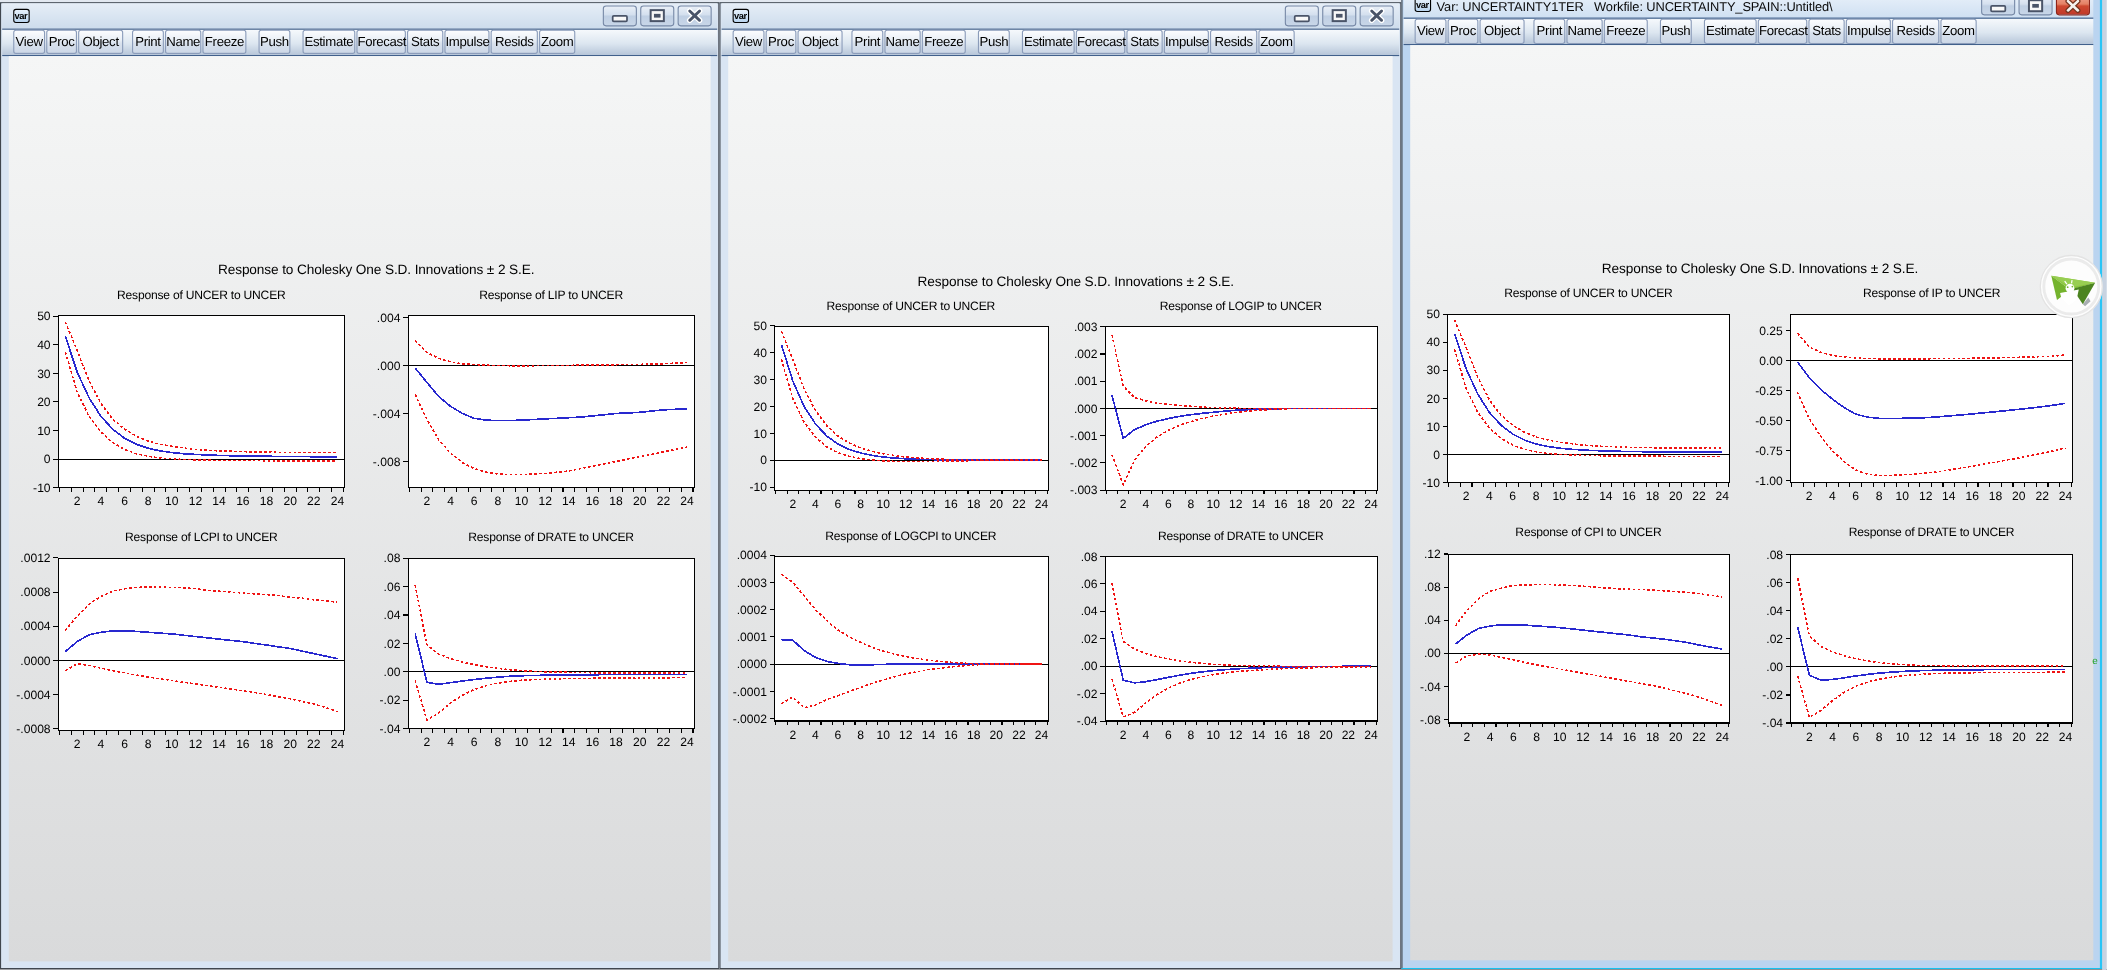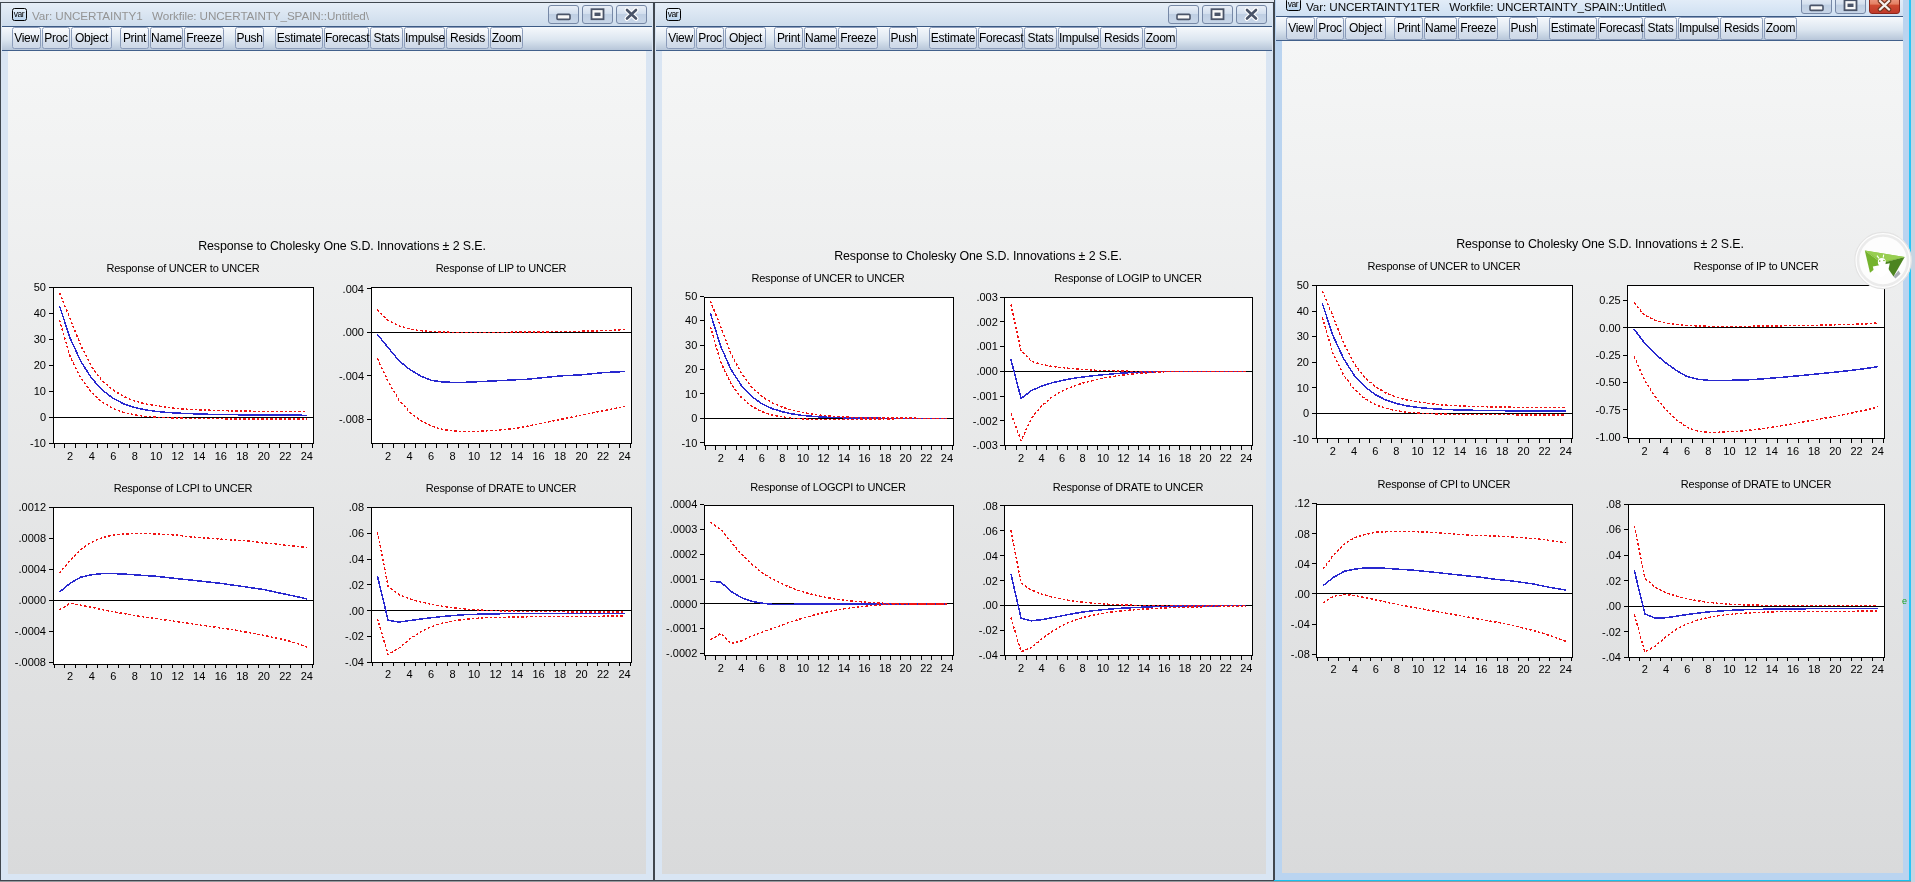--- a/index.html
+++ b/index.html
@@ -4,21 +4,21 @@
 html,body { width:1915px; height:882px; overflow:hidden; background:#e2e8f0;
   font-family:"Liberation Sans", sans-serif; }
 .win { position:absolute; border:1px solid #40474f; }
 .win.ina { background:#d9e5f3; }
 .win.act { background:#bad4f0; }
 .tb { position:absolute; left:1px; top:0; right:1px; height:22.5px; }
 .tb.inat { background:linear-gradient(#e6eef7,#cddcec); }
 .tb.actt { background:linear-gradient(#e9f1fa,#cfe0f2); }
 .varic { position:absolute; left:9.5px; top:4.5px; width:15px; height:13px; border:1.4px solid #000;
   border-radius:2.5px; background:linear-gradient(#e7f1fb,#b9d4ee); text-align:center; }
-.varic span { font-size:8.5px; font-weight:normal; line-height:10px; color:#000; display:block; margin-top:0.2px; letter-spacing:-0.4px;}
+.varic span { font-size:8.5px; font-weight:bold; line-height:10px; color:#000; display:block; margin-top:0.2px; letter-spacing:-0.4px;}
 .ttl { position:absolute; left:30px; top:0; height:22.5px; line-height:25px; font-size:11.7px; letter-spacing:-0.1px; white-space:pre; }
 .inax { color:#949494; }
 .actx { color:#0a0a0a; }
 .cbtn { position:absolute; width:31px; height:18.5px; border:1px solid #7688a6; border-radius:3px;
   background:linear-gradient(#e9eff7,#d3dfee 45%,#bfcfe3 50%,#c8d6e8); overflow:hidden; }
 .cbtn { top:2.3px; }
 .cbtn svg { display:block; }
 .tbar { position:absolute; left:1px; top:22.5px; right:1px; height:25px;
   background:linear-gradient(#f6f9fc,#dce6f0 55%,#b7c6d9);
   border-top:1.2px solid #3c5a84; border-bottom:1.2px solid #41608b; }
@@ -36,21 +36,20 @@
 .bot { position:absolute; left:0; top:881px; width:1915px; height:1px; background:#97999d; }
 .rstrip { position:absolute; left:1911.4px; top:0; width:3.6px; height:882px; background:#c8d3e1; }
 .etxt { position:absolute; left:1902px; top:596px; font-size:9px; color:#1fa01f; }
 </style></head>
 <body>
 <div class="win ina" style="left:0px;top:2px;width:654px;height:879px;">
  <div class="tb inat">
   <div class="varic">
         <span>var</span>
       </div>
-  <div class="ttl inax">Var: UNCERTAINTY1&nbsp;&nbsp; Workfile: UNCERTAINTY_SPAIN::Untitled\</div>
  </div>
  <div class="cbtn" style="left:547px;">
       <svg width="29" height="16.5">
         <rect x="8" y="8.4" width="13" height="5" rx="1" fill="#f8f8f8" stroke="#4a5468" stroke-width="1.6"></rect>
       </svg>
     </div>
  <div class="cbtn" style="left:581px;">
       <svg width="29" height="16.5">
         <rect x="8.5" y="3.2" width="12" height="10" fill="#f8f8f8" stroke="#4a5468" stroke-width="1.8"></rect>
         <rect x="11.5" y="6.6" width="6" height="3.4" fill="#4a5468"></rect>

